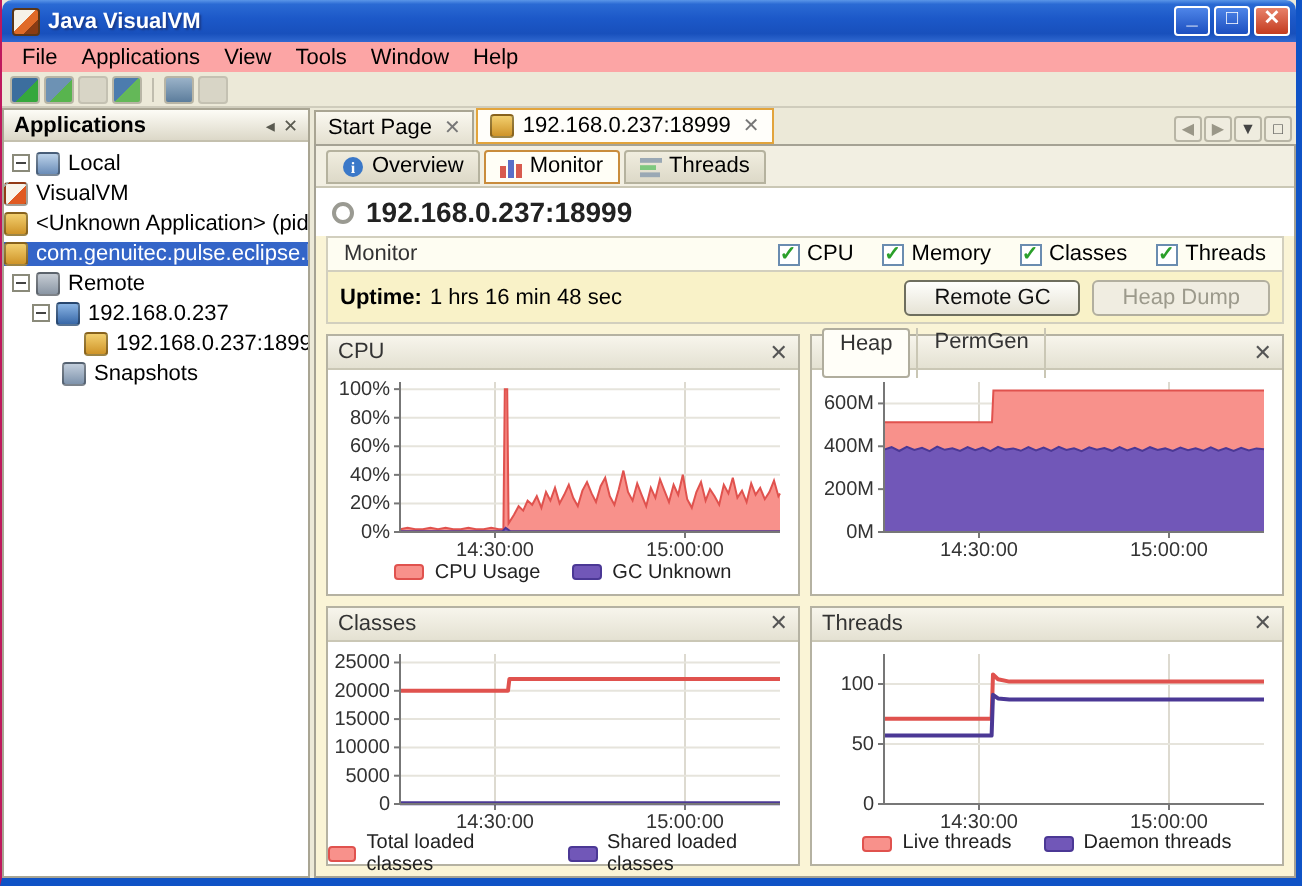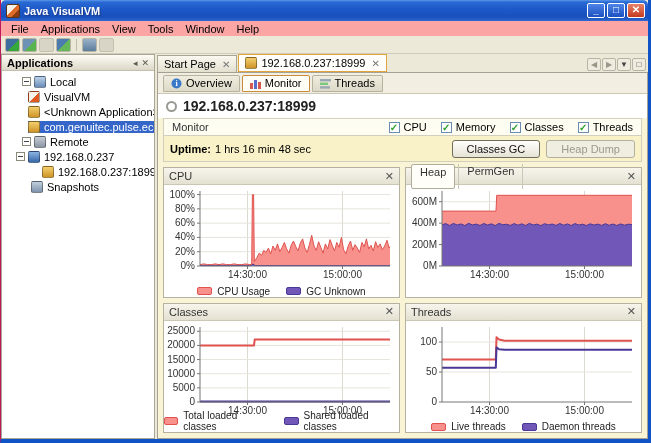--- a/index.html
+++ b/index.html
@@ -44,21 +44,21 @@
   .exp::after { content:""; position:absolute; left:1px; right:1px; top:3px; height:1px; background:#444; }
   .ticon { width:12px; height:12px; flex:0 0 12px; margin-right:4px; border-radius:2px; border:1px solid rgba(0,0,0,.35); }
   .i-computer  { background:linear-gradient(180deg,#bcd2ea,#6a8cb8); }
   .i-visualvm  { background:linear-gradient(135deg,#f8f4ea 0 55%,#e05a22 55%); }
   .i-javaapp   { background:linear-gradient(180deg,#f2cf6e,#cf9428); }
   .i-remote    { background:linear-gradient(180deg,#c6ccd4,#8a96a4); }
   .i-host      { background:linear-gradient(180deg,#8ab4e4,#3868a8); }
   .i-snapshots { background:linear-gradient(180deg,#c2cedc,#7e93ac); }
   .row-inner { display:flex; align-items:center; overflow:hidden; }
   .trow.selected .row-inner { background:#3465c8; color:#fff; flex:1; }
-  .pad4{padding-left:20px;} .pad15{padding-left:29px;} .pad26{padding-left:26px;} .pad14{padding-left:14px;} .pad40{padding-left:40px;}
+  .pad4{padding-left:4px;} .pad15{padding-left:29px;} .pad26{} .pad14{padding-left:14px;} .pad40{padding-left:40px;}
   
   .main { flex:1; display:flex; flex-direction:column; margin-left:2px; min-width:0; }
   .tabstrip { height:18px; flex:0 0 18px; display:flex; align-items:flex-end; background:#ece9d8; }
   .tab { height:17px; display:flex; align-items:center; gap:4px; font-size:11px; padding:0 6px;
          border:1px solid #a9a593; border-bottom:none; background:linear-gradient(180deg,#faf8f0,#e4e0d0); margin-right:1px; }
   .tab.active { background:#fffefa; border:1px solid #e2a43c; height:18px; }
   .tab .x { color:#777; font-size:10px; margin-left:2px; }
   .tab .ticon{ margin:0; }
   .strip-controls { margin-left:auto; display:flex; align-items:center; gap:1px; padding:0 2px 1px 0; }
   .scbtn { width:14px; height:13px; font-size:8px; line-height:12px; text-align:center; color:#9a9788;
@@ -93,21 +93,21 @@
   .phead { height:17px; flex:0 0 17px; background:linear-gradient(180deg,#f7f5ec,#e4e1d2); border-bottom:1px solid #cac7b5;
            display:flex; align-items:center; padding:0 5px; font-size:11px; color:#333; }
   .phead .ptitle { flex:1; }
   .phead .x { color:#555; font-size:11px; }
   .ptab { font-size:11px; padding:0 8px; height:25px; line-height:15px; }
   .ptab.active { background:#fffef8; border:1px solid #b0ad9d; border-radius:2px; }
   .ptab.plain { border-left:1px solid #cac7b5; border-right:1px solid #cac7b5; margin-left:3px; }
   .phead .spacer { flex:1; }
   .chart-body { flex:1; min-height:0; position:relative; }
   .chart-body svg { position:absolute; left:0; top:0; }
-  .legend { height:16px; flex:0 0 16px; display:flex; align-items:flex-end; justify-content:center; gap:16px; padding-bottom:0; }
+  .legend { height:16px; flex:0 0 16px; display:flex; align-items:flex-start; justify-content:center; gap:16px; padding-bottom:10px; }
   .leg-item { display:flex; align-items:center; gap:5px; font-size:10px; color:#222; }
   .swatch { width:15px; height:8px; border:1px solid #000; border-radius:2px; }
 </style>
 </head>
 <body>
 
 <div class="window">
 
   <div class="titlebar">
     <span class="app-icon"></span>
@@ -269,21 +269,21 @@
                 </span>
               <span class="cbx">
                   <span class="cb-box">✓</span>
                   <span>Threads</span>
                 </span>
             </span>
           </div>
           <div class="uptime-bar">
             <span class="uptime-label">Uptime:</span>
             <span class="uptime-value">1 hrs 16 min 48 sec</span>
-            <button class="btn">Classes GC</button>
+            <button class="btn">Remote GC</button>
             <button class="btn disabled">Heap Dump</button>
           </div>
 
           <div class="charts">
 
             <div class="panel">
               <div class="phead">
                 <span class="ptitle">CPU</span>
                 <span class="x">✕</span>
               </div>

